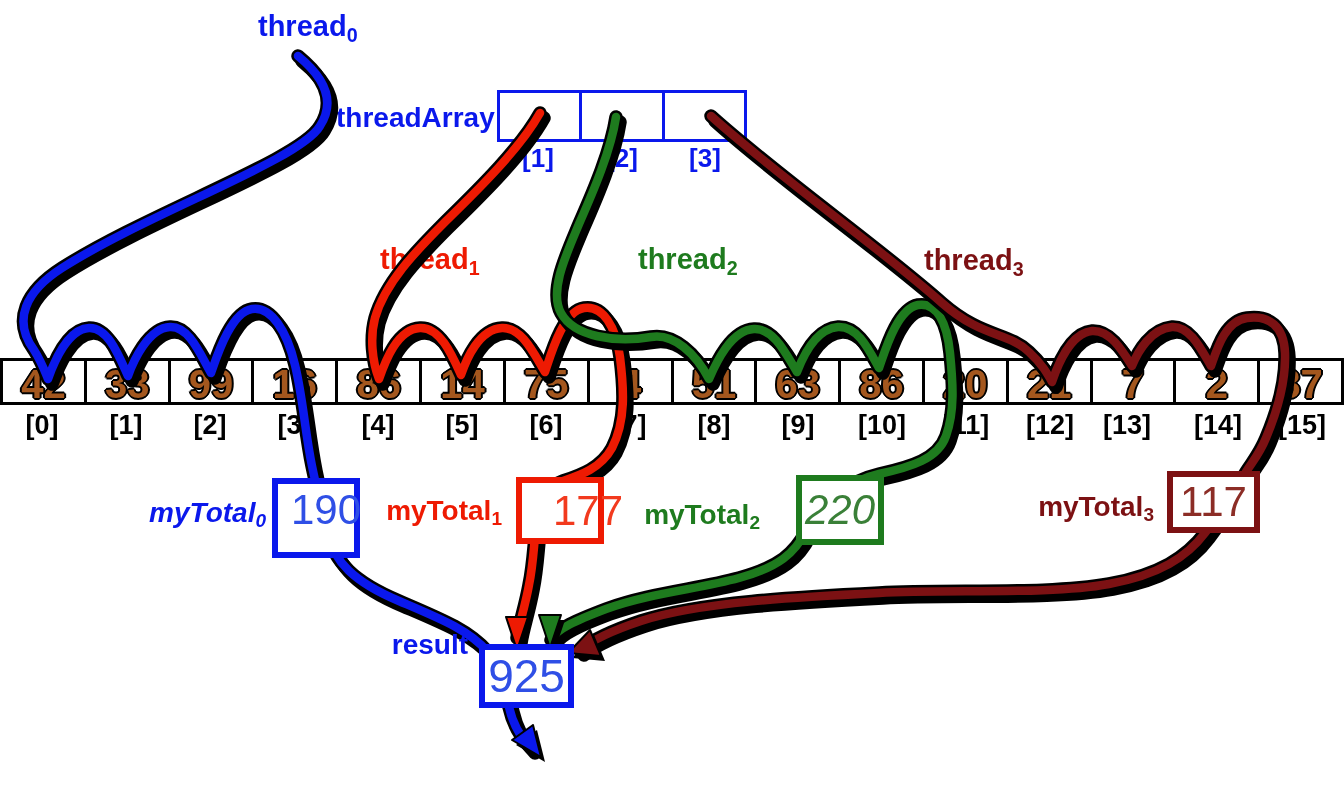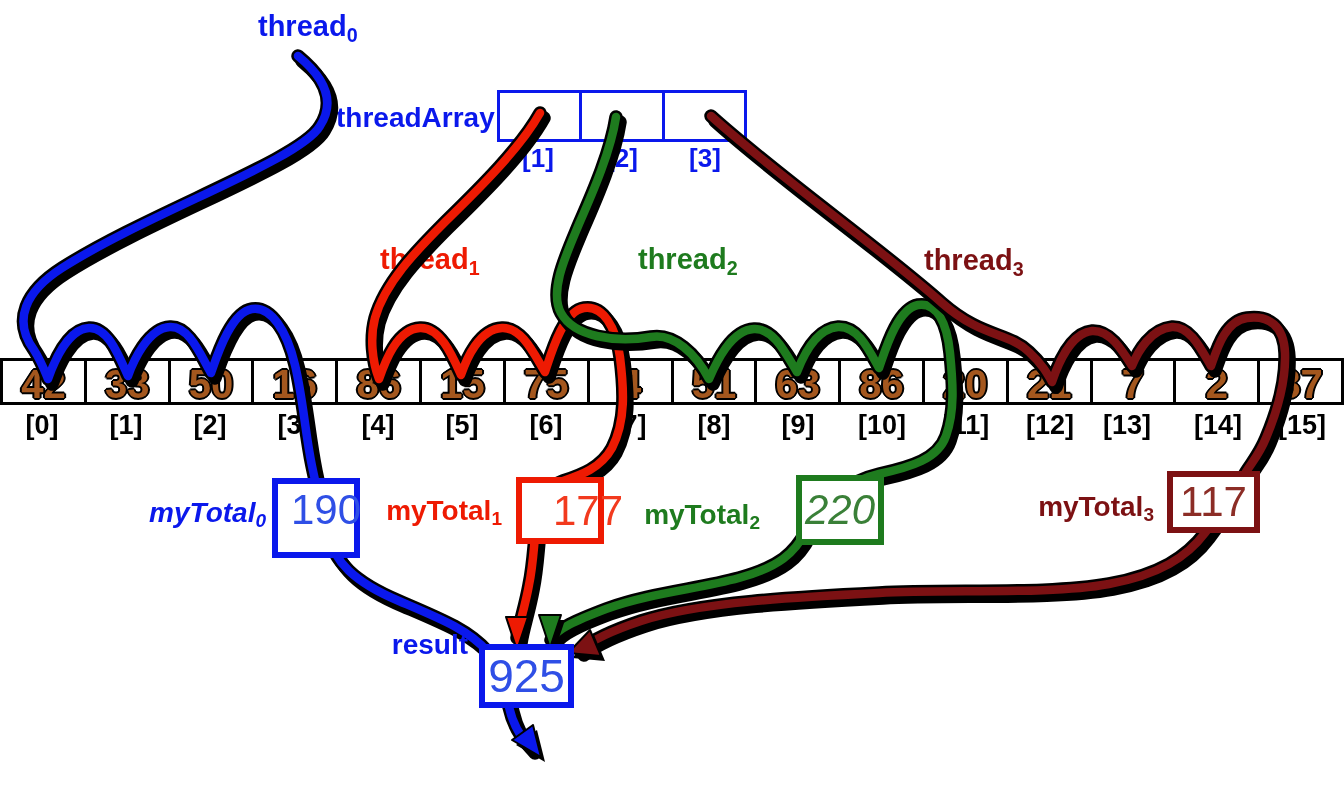--- a/index.html
+++ b/index.html
@@ -67,24 +67,24 @@
     <div class="tcell"></div>
     <div class="tcell"></div>
   </div>
   <div class="abs lbl c-blue center tidx" style="left:498px;">[1]</div>
   <div class="abs lbl c-blue center tidx" style="left:582px;">[2]</div>
   <div class="abs lbl c-blue center tidx" style="left:665px;">[3]</div>
 
   <div class="abs darray">
     <div class="cell">42</div>
     <div class="cell">33</div>
-    <div class="cell">50</div>
+    <div class="cell">99</div>
     <div class="cell">16</div>
     <div class="cell">86</div>
-    <div class="cell">15</div>
+    <div class="cell">14</div>
     <div class="cell">75</div>
     <div class="cell">4</div>
     <div class="cell">51</div>
     <div class="cell">63</div>
     <div class="cell">86</div>
     <div class="cell">20</div>
     <div class="cell">21</div>
     <div class="cell">7</div>
     <div class="cell">2</div>
     <div class="cell">87</div>

